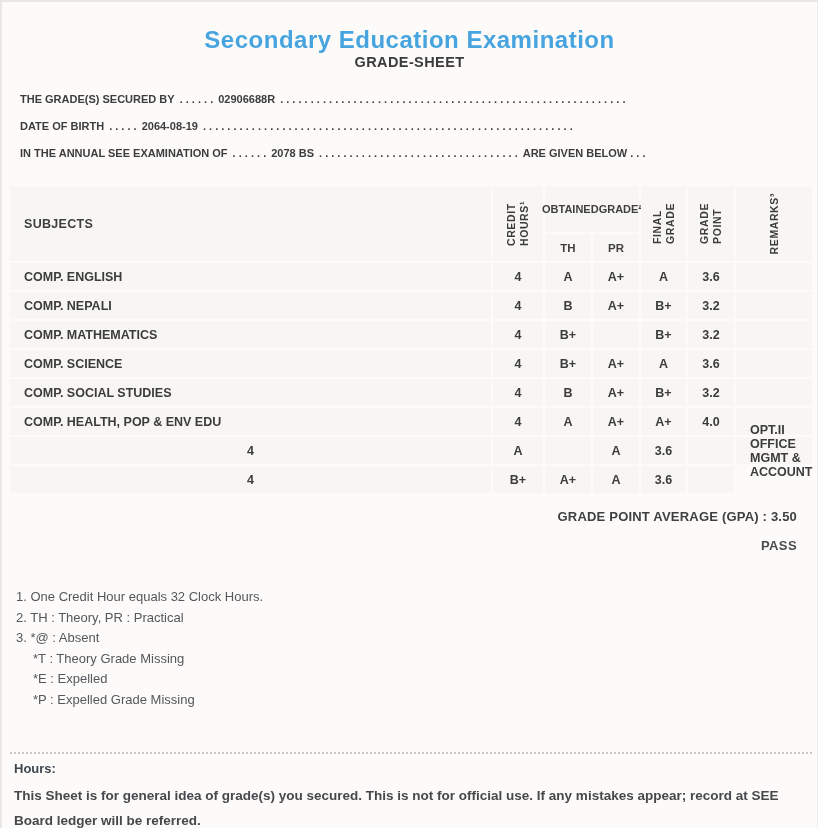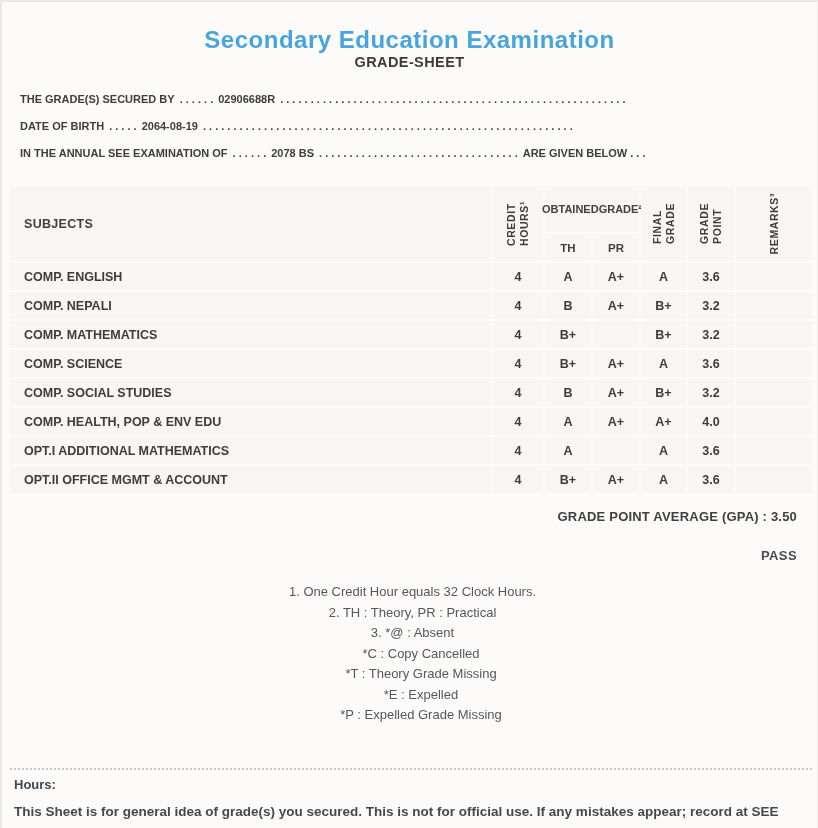--- a/index.html
+++ b/index.html
@@ -62,23 +62,23 @@
     writing-mode:vertical-rl; transform:rotate(180deg);
     font-size:10.5px; font-weight:700; letter-spacing:0.6px; line-height:13px;
     white-space:nowrap;
   }
   .vpair { display:flex; gap:0px; }
   .grade-table { grid-template-rows:46px 27px; grid-auto-rows:27px; }
   .dcell { font-size:12.5px; font-weight:600; color:#3c3c3c; }
 
   .summary { margin-top:16px; padding-right:12px; text-align:right; }
   .gpa-line { font-size:13px; font-weight:700; color:#404040; letter-spacing:0.2px; }
-  .result-line { margin-top:24px; font-size:13px; font-weight:700; color:#4a4c50; letter-spacing:0.4px; }
-
-  .footnotes { margin-top:19px; padding-left:6px;text-align:center; }
+  .result-line { margin-top:14px; font-size:13px; font-weight:700; color:#4a4c50; letter-spacing:0.4px; }
+
+  .footnotes { margin-top:34px; padding-left:6px; }
   .footnote { font-size:13px; color:#55575c; line-height:20.5px; }
   .footnote.indent { padding-left:17px; }
 
   .dotted-divider {
     margin-top:42px;
     border-top:2px dotted #c9c8c6;
     width:802px;
   }
   .note-label { margin-top:7px; padding-left:4px; font-size:13px; font-weight:600; color:#40484f; }
   .note-text {
@@ -188,21 +188,20 @@
     <div class="cell dcell"></div>
 
     <div class="cell left dcell">COMP. HEALTH, POP &amp; ENV EDU</div>
     <div class="cell dcell">4</div>
     <div class="cell dcell">A</div>
     <div class="cell dcell">A+</div>
     <div class="cell dcell">A+</div>
     <div class="cell dcell">4.0</div>
     <div class="cell dcell"></div>
 
-    <div class="cell left dcell">OPT.I ADDITIONAL MATHEMATICS</div>
     <div class="cell dcell">4</div>
     <div class="cell dcell">A</div>
     <div class="cell dcell"></div>
     <div class="cell dcell">A</div>
     <div class="cell dcell">3.6</div>
     <div class="cell dcell"></div>
 
     <div class="cell left dcell">OPT.II OFFICE MGMT &amp; ACCOUNT</div>
     <div class="cell dcell">4</div>
     <div class="cell dcell">B+</div>
@@ -214,21 +213,20 @@
 
   <div class="summary">
     <div class="gpa-line">GRADE POINT AVERAGE (GPA) : 3.50</div>
     <div class="result-line">PASS</div>
   </div>
 
   <div class="footnotes">
       <div class="footnote">1. One Credit Hour equals 32 Clock Hours.</div>
       <div class="footnote">2. TH : Theory, PR : Practical</div>
       <div class="footnote">3. *@ : Absent</div>
-      <div class="footnote indent">*C : Copy Cancelled</div>
       <div class="footnote indent">*T : Theory Grade Missing</div>
       <div class="footnote indent">*E : Expelled</div>
       <div class="footnote indent">*P : Expelled Grade Missing</div>
     </div>
 
   <div class="dotted-divider"></div>
   <div class="note-label">Hours:</div>
   <div class="note-text">This Sheet is for general idea of grade(s) you secured. This is not for official use. If any mistakes appear; record at SEE Board ledger will be referred.</div>
 
 </div>

